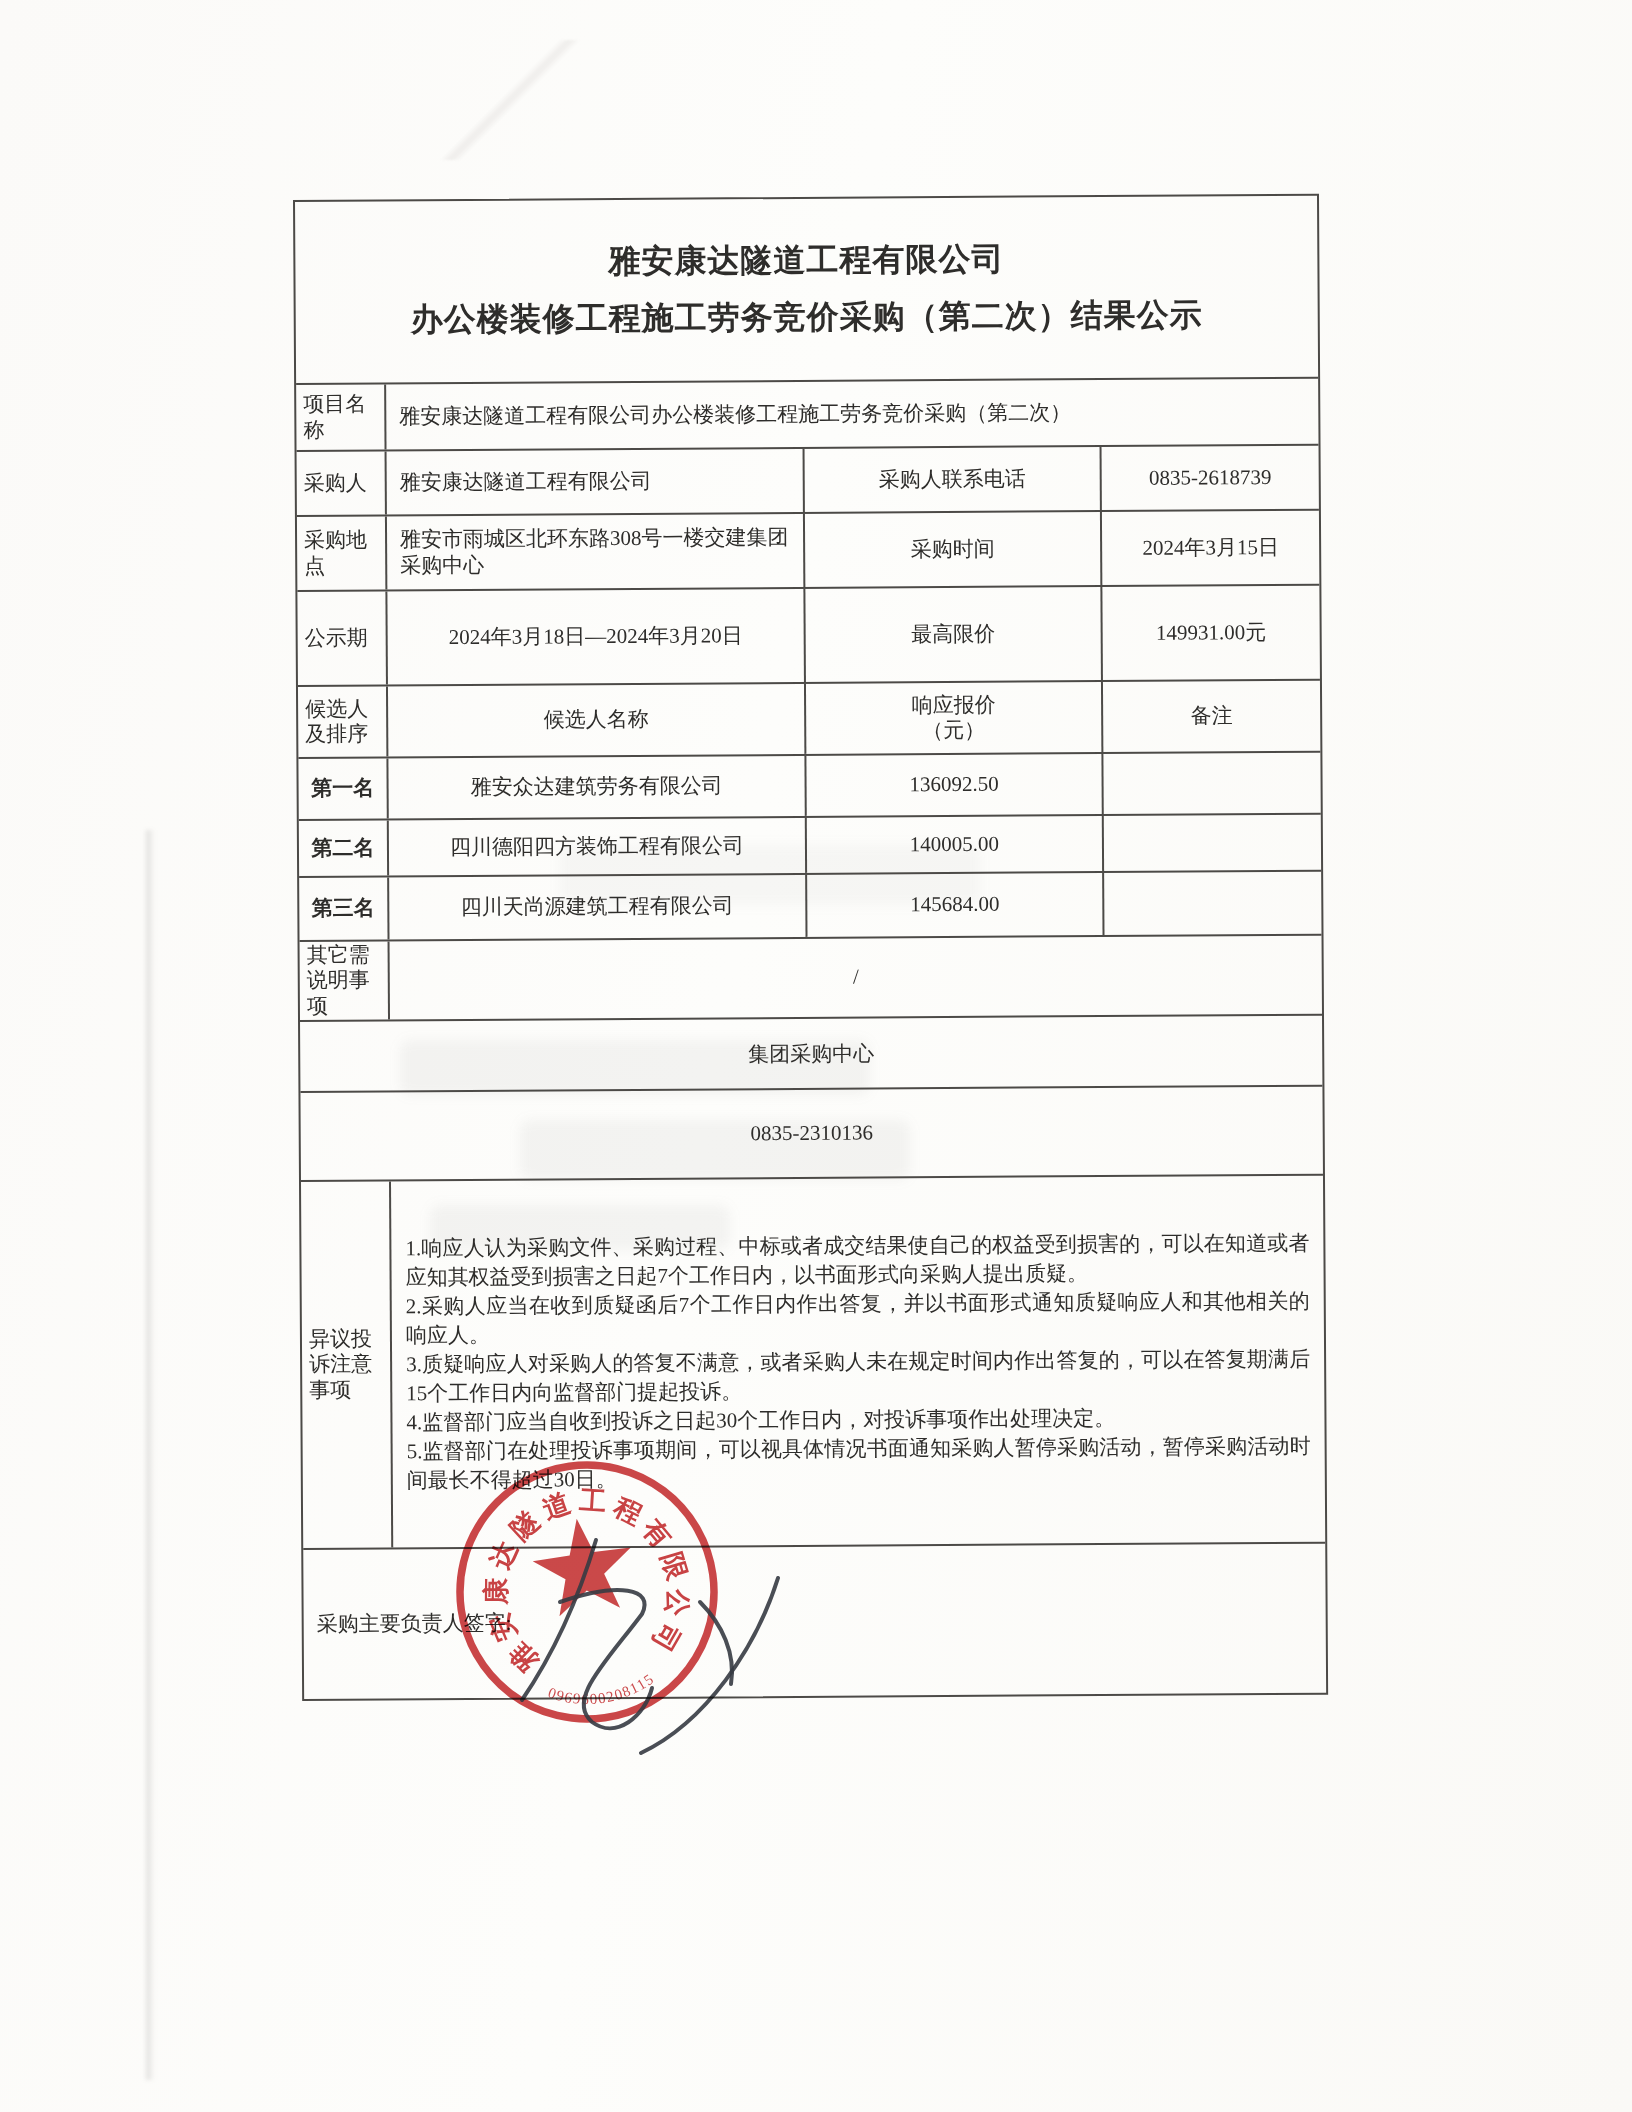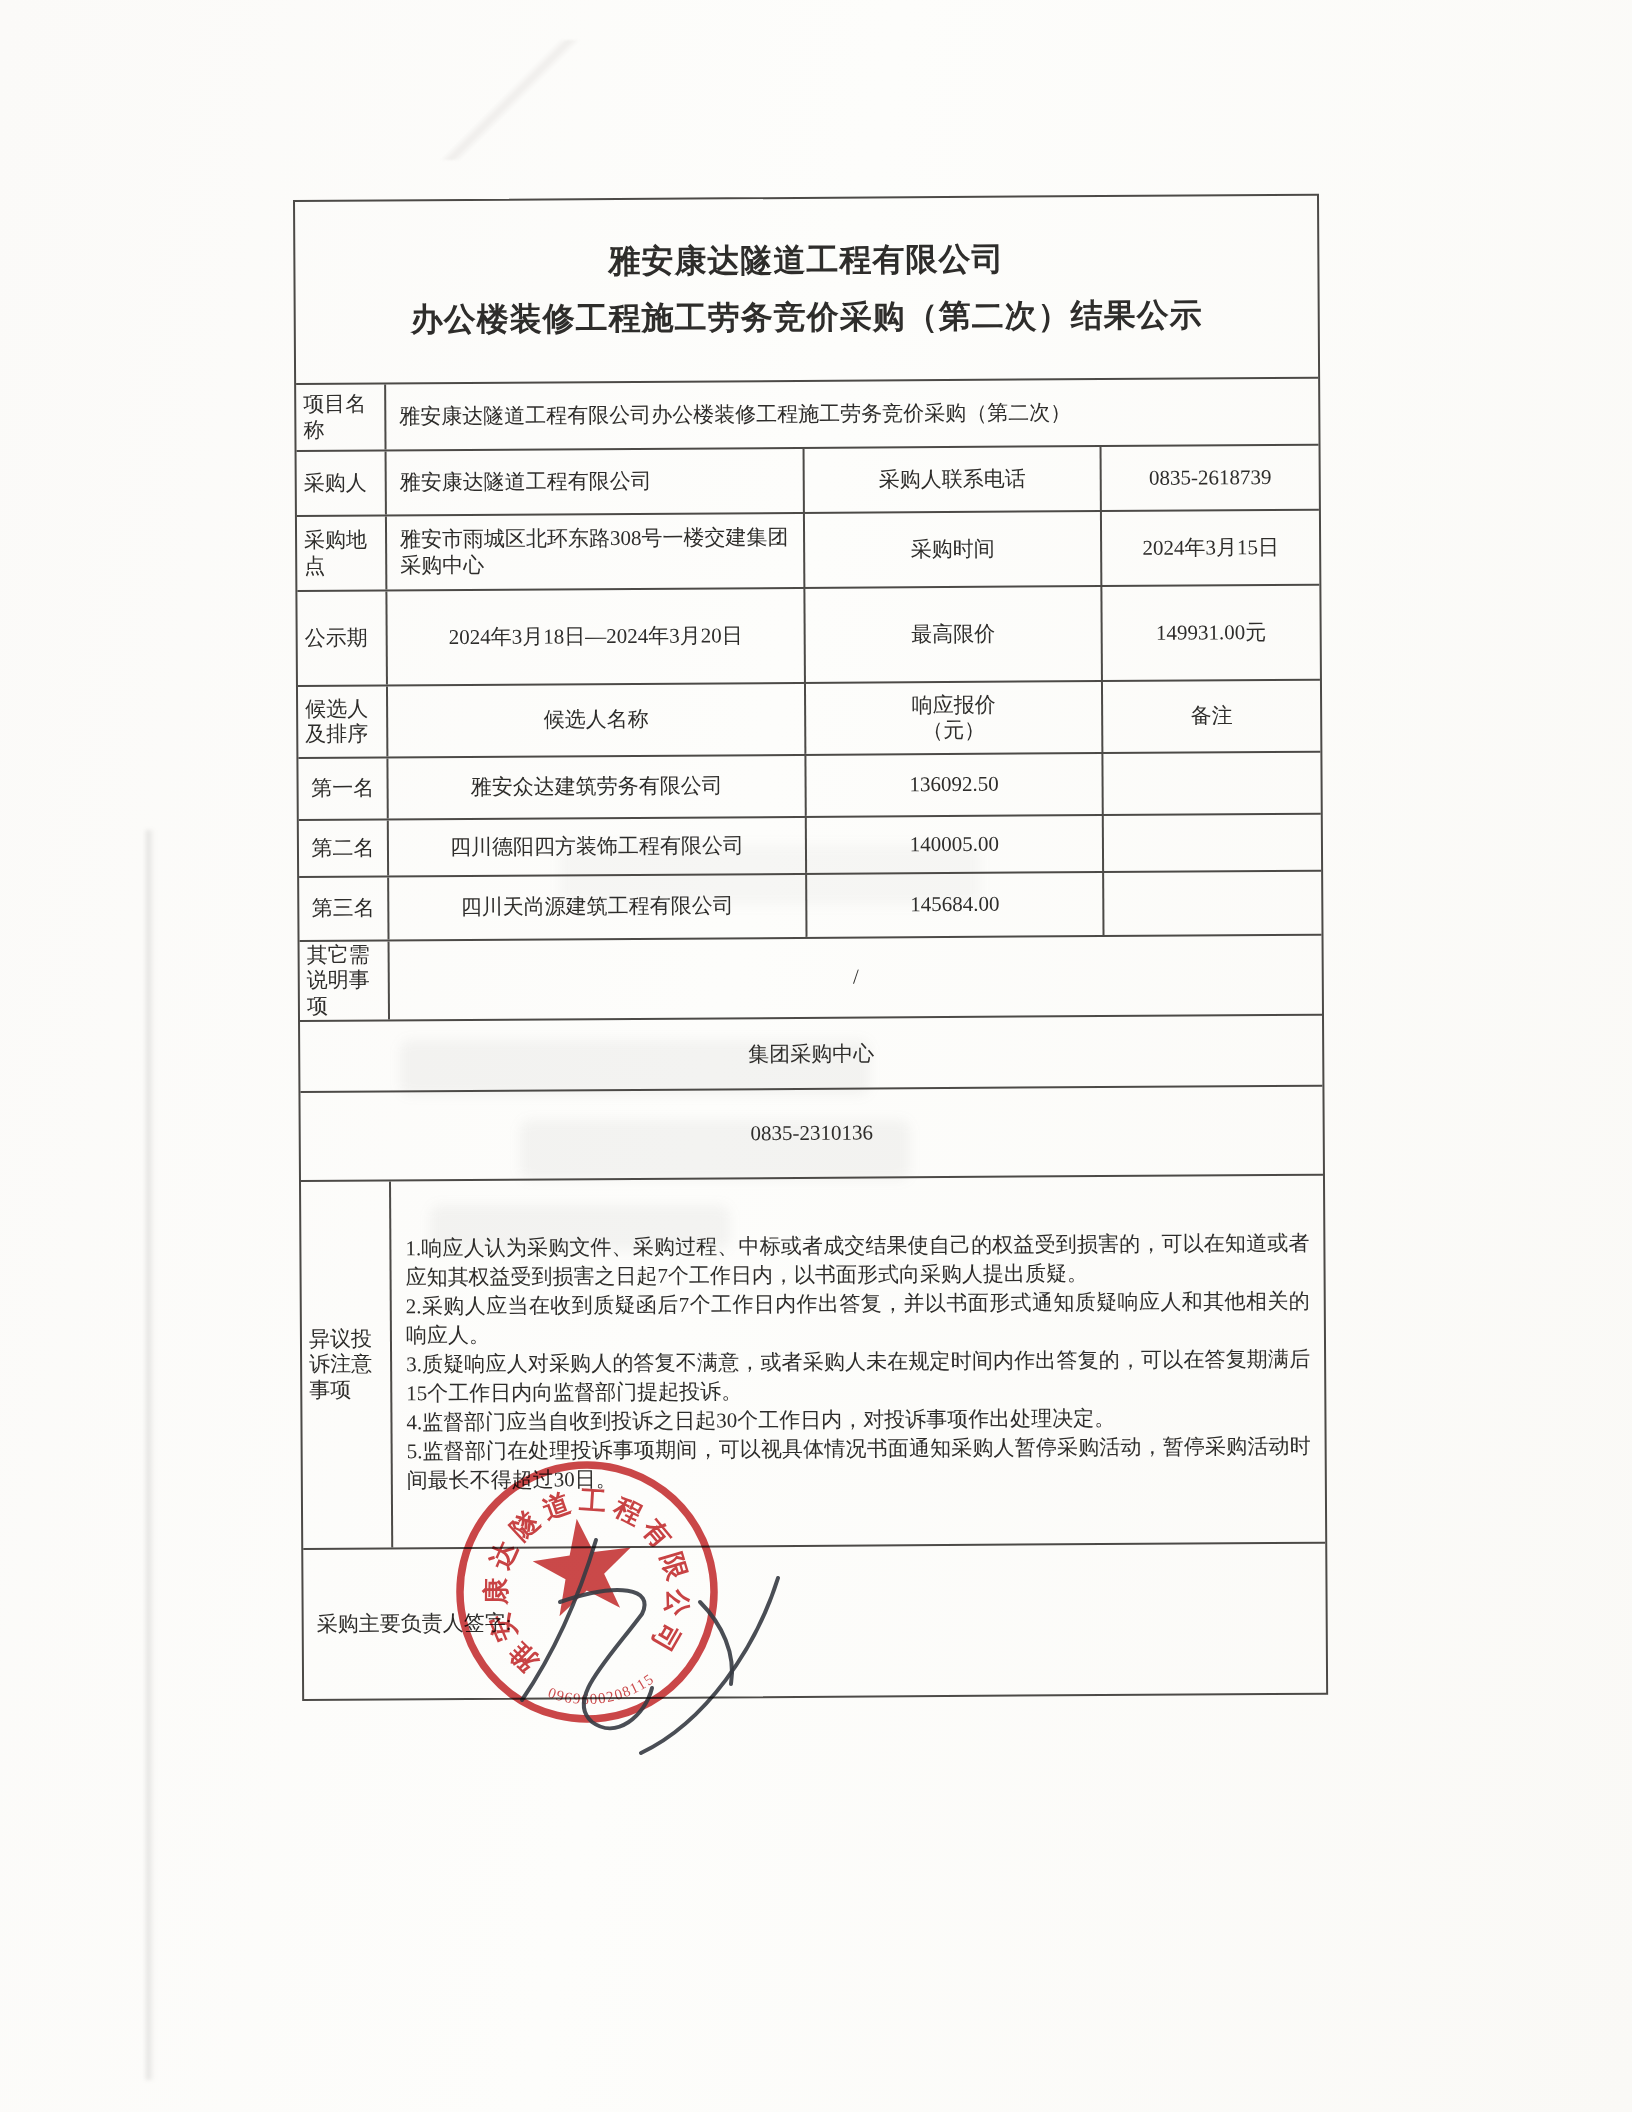--- a/index.html
+++ b/index.html
@@ -54,21 +54,21 @@
     display:flex;align-items:center;
     line-height:1.2;
   }
   .cell:last-child{border-right:none;}
   .cA{width:90px;}
   .cB{width:418px;}
   .cC{width:297px;}
   .cD{flex:1;}
   .span{flex:1;}
   .lab{padding:0 7px;white-space:pre-line;justify-content:flex-start;}
-  .lab-c{padding:0 4px;white-space:pre-line;justify-content:center;text-align:left;}
+  .lab-c{padding:0 4px;white-space:pre-line;justify-content:center;text-align:left;font-weight:bold;}
   .v-left{padding:0 13px;justify-content:flex-start;}
   .v-center{justify-content:center;text-align:center;}
   .pre{white-space:pre-line;}
 
   .title-row{
     height:183px;
     flex-direction:column;justify-content:center;align-items:center;
     gap:13px;
     font-family:"Liberation Sans","DejaVu Sans",sans-serif;
     font-weight:bold;font-size:32px;letter-spacing:1px;

